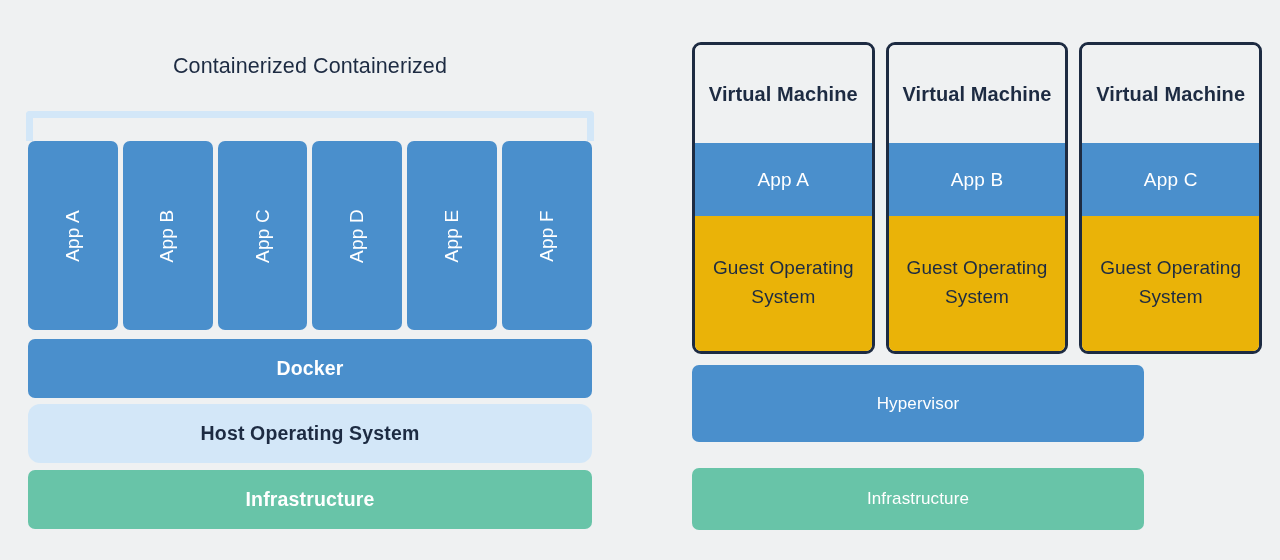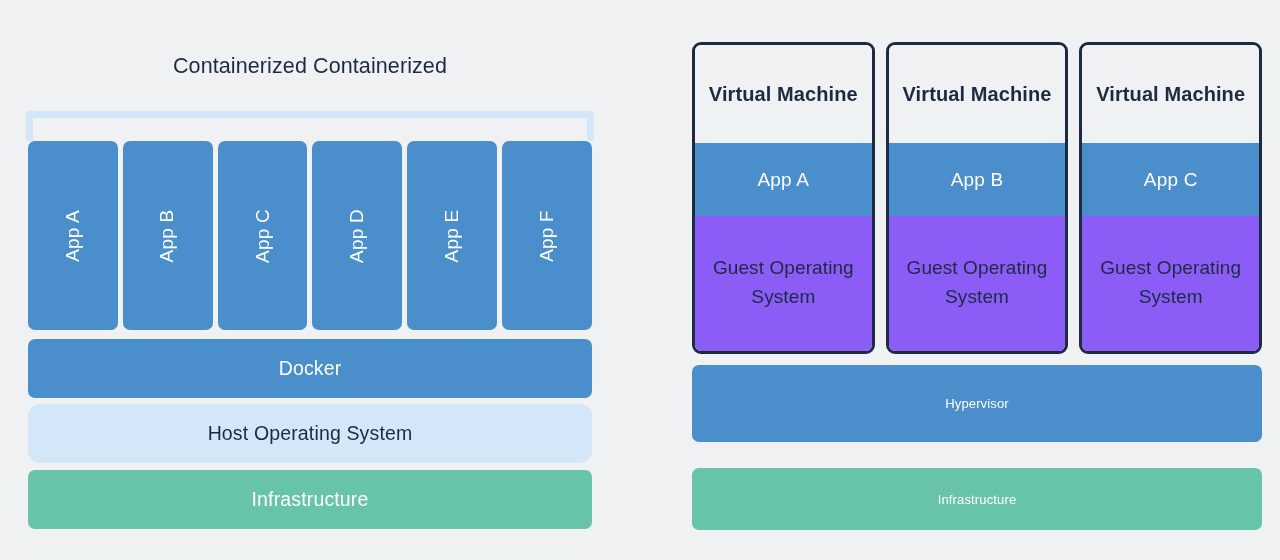--- a/index.html
+++ b/index.html
@@ -90,21 +90,21 @@
 
   .stack-band {
     position: absolute;
     left: 28px;
     width: 564px;
     border-radius: 7px;
     display: flex;
     align-items: center;
     justify-content: center;
     font-size: 19.5px;
-    font-weight: 400;
+    font-weight: 700;
     letter-spacing: 0.15px;
     box-sizing: border-box;
   }
 
   .band-docker {
     top: 339px;
     height: 59px;
     background: #4a8fcc;
     color: #ffffff;
   }
@@ -173,42 +173,42 @@
     color: #ffffff;
     display: flex;
     align-items: center;
     justify-content: center;
     font-size: 19px;
     letter-spacing: 0.2px;
   }
 
   .vm-guest {
     flex: 1 1 auto;
-    background: #8b5cf6;
+    background: #eab308;
     color: #1d2b42;
     display: flex;
     align-items: center;
     justify-content: center;
     text-align: center;
     font-size: 19px;
     line-height: 29px;
     letter-spacing: 0.1px;
     padding-bottom: 4px;
     box-sizing: border-box;
   }
 
   .right-band {
     position: absolute;
     left: 52px;
-    width: 570px;
+    width: 452px;
     border-radius: 7px;
     display: flex;
     align-items: center;
     justify-content: center;
-    font-size: 13px;
+    font-size: 17px;
     letter-spacing: 0.15px;
     color: #ffffff;
     box-sizing: border-box;
   }
 
   .band-hypervisor {
     top: 365px;
     height: 77px;
     background: #4a8fcc;
   }

